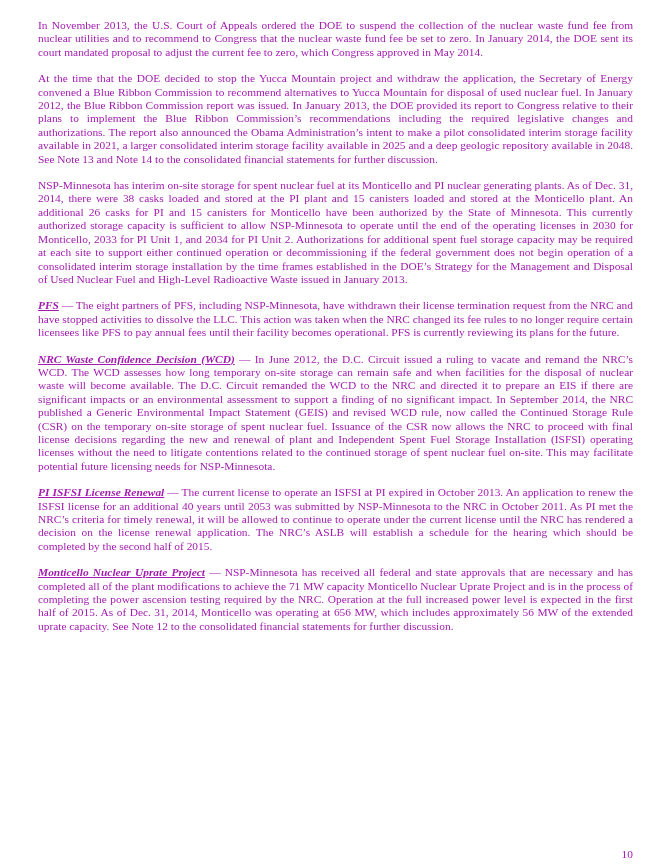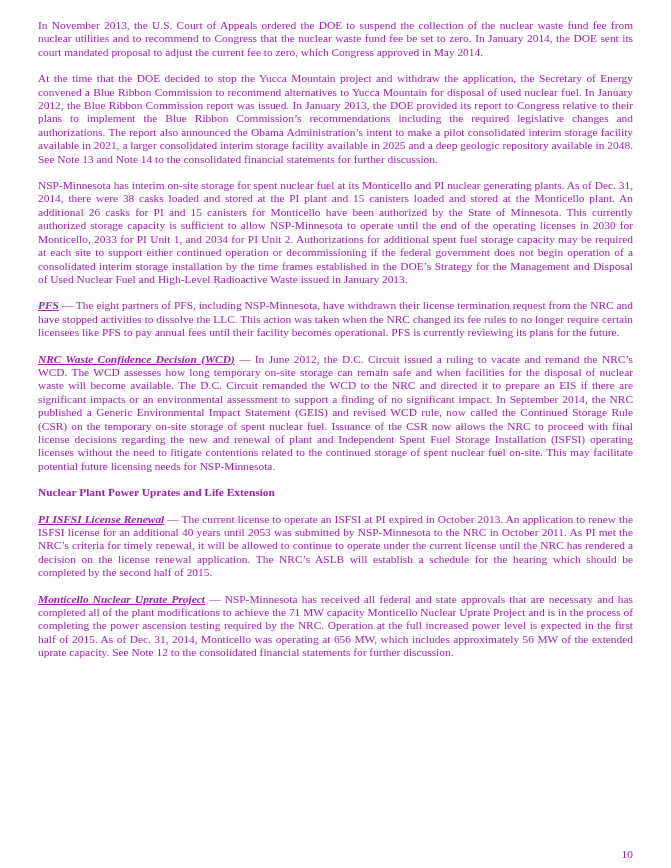--- a/index.html
+++ b/index.html
@@ -56,21 +56,20 @@
   <p class="para">At the time that the DOE decided to stop the Yucca Mountain project and withdraw the application, the Secretary of Energy convened a Blue Ribbon Commission to recommend alternatives to Yucca Mountain for disposal of used nuclear fuel.  In January 2012, the Blue Ribbon Commission report was issued.  In January 2013, the DOE provided its report to Congress relative to their plans to implement the Blue Ribbon Commission’s recommendations including the required legislative changes and authorizations.  The report also announced the Obama Administration’s intent to make a pilot consolidated interim storage facility available in 2021, a larger consolidated interim storage facility available in 2025 and a deep geologic repository available in 2048.  See Note 13 and Note 14 to the consolidated financial statements for further discussion.</p>
 
 
   <p class="para">NSP-Minnesota has interim on-site storage for spent nuclear fuel at its Monticello and PI nuclear generating plants.  As of Dec. 31, 2014, there were 38 casks loaded and stored at the PI plant and 15 canisters loaded and stored at the Monticello plant.  An additional 26 casks for PI and 15 canisters for Monticello have been authorized by the State of Minnesota.  This currently authorized storage capacity is sufficient to allow NSP-Minnesota to operate until the end of the operating licenses in 2030 for Monticello, 2033 for PI Unit 1, and 2034 for PI Unit 2.  Authorizations for additional spent fuel storage capacity may be required at each site to support either continued operation or decommissioning if the federal government does not begin operation of a consolidated interim storage installation by the time frames established in the DOE’s Strategy for the Management and Disposal of Used Nuclear Fuel and High-Level Radioactive Waste issued in January 2013.</p>
 
   <p class="para"><span class="lead">PFS</span><span> — The eight partners of PFS, including NSP-Minnesota, have withdrawn their license termination request from the NRC and have stopped activities to dissolve the LLC.  This action was taken when the NRC changed its fee rules to no longer require certain licensees like PFS to pay annual fees until their facility becomes operational.  PFS is currently reviewing its plans for the future.</span></p>
 
   <p class="para"><span class="lead">NRC Waste Confidence Decision (WCD)</span><span> — In June 2012, the D.C. Circuit issued a ruling to vacate and remand the NRC’s WCD.  The WCD assesses how long temporary on-site storage can remain safe and when facilities for the disposal of nuclear waste will become available.  The D.C. Circuit remanded the WCD to the NRC and directed it to prepare an EIS if there are significant impacts or an environmental assessment to support a finding of no significant impact.  In September 2014, the NRC published a Generic Environmental Impact Statement (GEIS) and revised WCD rule, now called the Continued Storage Rule (CSR) on the temporary on-site storage of spent nuclear fuel.  Issuance of the CSR now allows the NRC to proceed with final license decisions regarding the new and renewal of plant and Independent Spent Fuel Storage Installation (ISFSI) operating licenses without the need to litigate contentions related to the continued storage of spent nuclear fuel on-site.  This may facilitate potential future licensing needs for NSP-Minnesota.</span></p>
 
 
-  <p class="para heading-bold">Nuclear Plant Power Uprates and Life Extension</p>
 
   <p class="para"><span class="lead">PI ISFSI License Renewal</span><span> — The current license to operate an ISFSI at PI expired in October 2013.  An application to renew the ISFSI license for an additional 40 years until 2053 was submitted by NSP-Minnesota to the NRC in October 2011.  As PI met the NRC’s criteria for timely renewal, it will be allowed to continue to operate under the current license until the NRC has rendered a decision on the license renewal application.  The NRC’s ASLB will establish a schedule for the hearing which should be completed by the second half of 2015.</span></p>
 
   <p class="para"><span class="lead">Monticello Nuclear Uprate Project</span><span> — NSP-Minnesota has received all federal and state approvals that are necessary and has completed all of the plant modifications to achieve the 71 MW capacity Monticello Nuclear Uprate Project and is in the process of completing the power ascension testing required by the NRC.  Operation at the full increased power level is expected in the first half of 2015.  As of Dec. 31, 2014, Monticello was operating at 656 MW, which includes approximately 56 MW of the extended uprate capacity.  See Note 12 to the consolidated financial statements for further discussion.</span></p>
 
   <div class="footer">
     <span>10</span>
   </div>
 
 </div>

